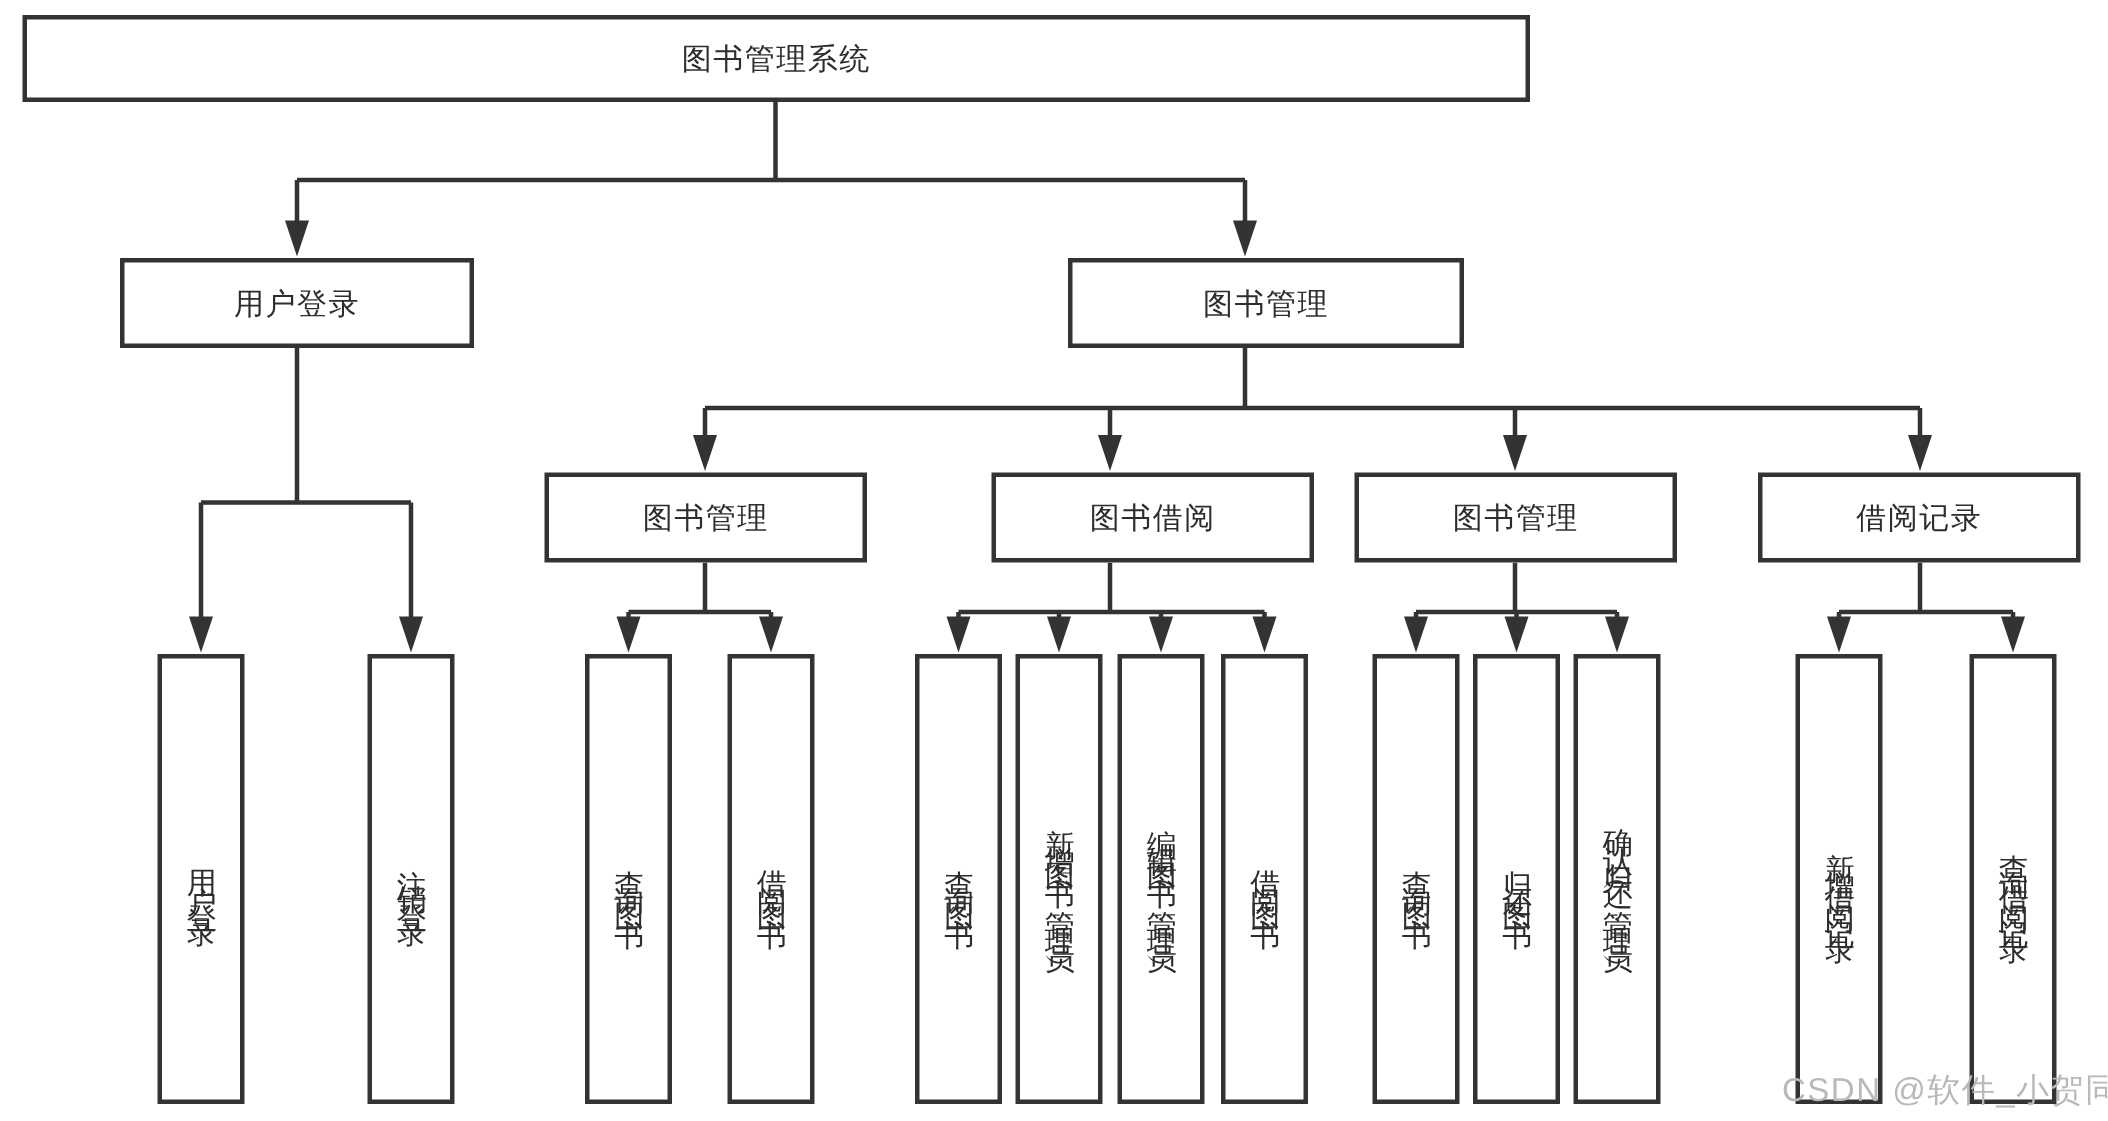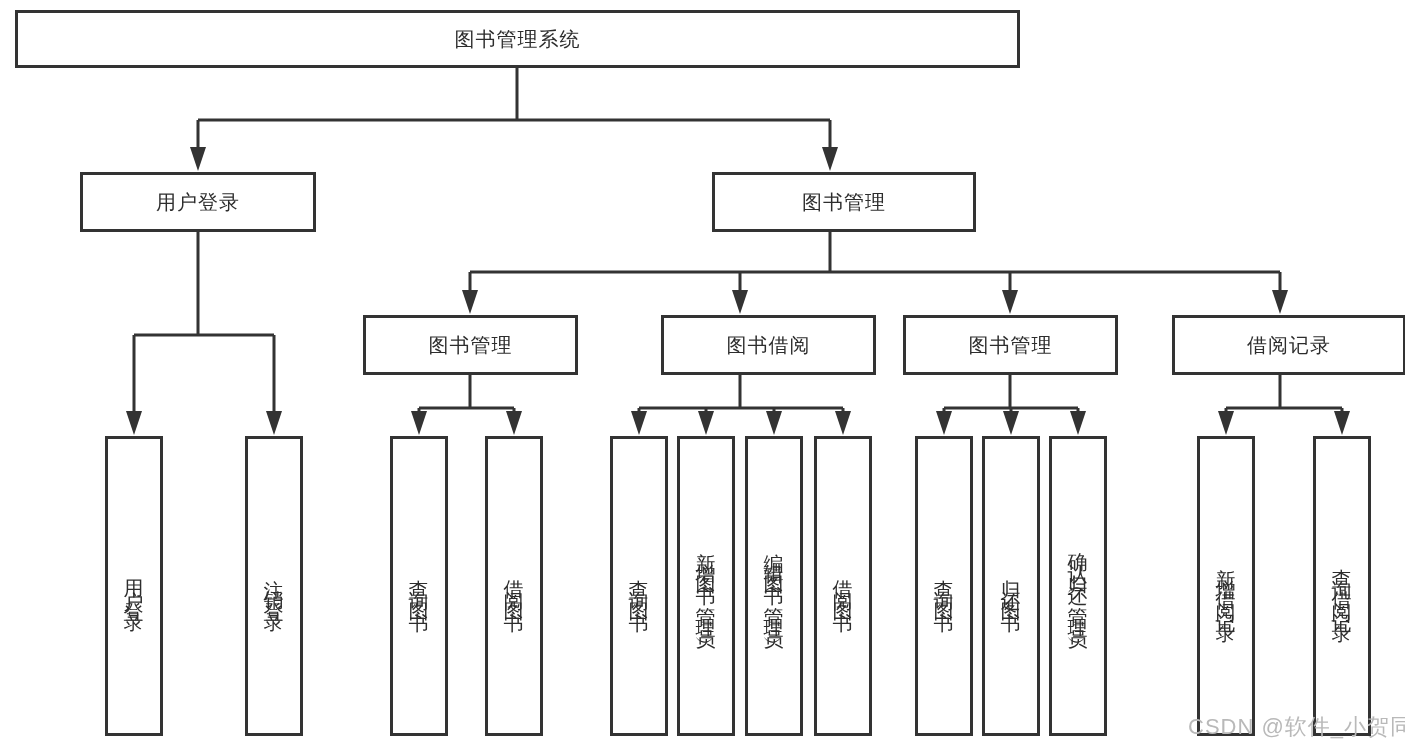--- a/index.html
+++ b/index.html
@@ -107,21 +107,21 @@
 
   <div class="box" style="left:363px;top:315px;width:215px;height:60px;">
     <span>图书管理</span>
   </div>
   <div class="box" style="left:633px;top:315px;width:215px;height:60px;margin-left:28px;">
     <span>图书借阅</span>
   </div>
   <div class="box" style="left:903px;top:315px;width:215px;height:60px;">
     <span>图书管理</span>
   </div>
-  <div class="box" style="left:1172px;top:315px;width:234px;height:60px;">
+  <div class="box" style="left:1172px;top:315px;width:215px;height:60px;">
     <span>借阅记录</span>
   </div>
 
   <div class="leaf" style="left:105px;">
     <span class="vtext">用户登录</span>
   </div>
   <div class="leaf" style="left:245px;">
     <span class="vtext">注销登录</span>
   </div>
 

